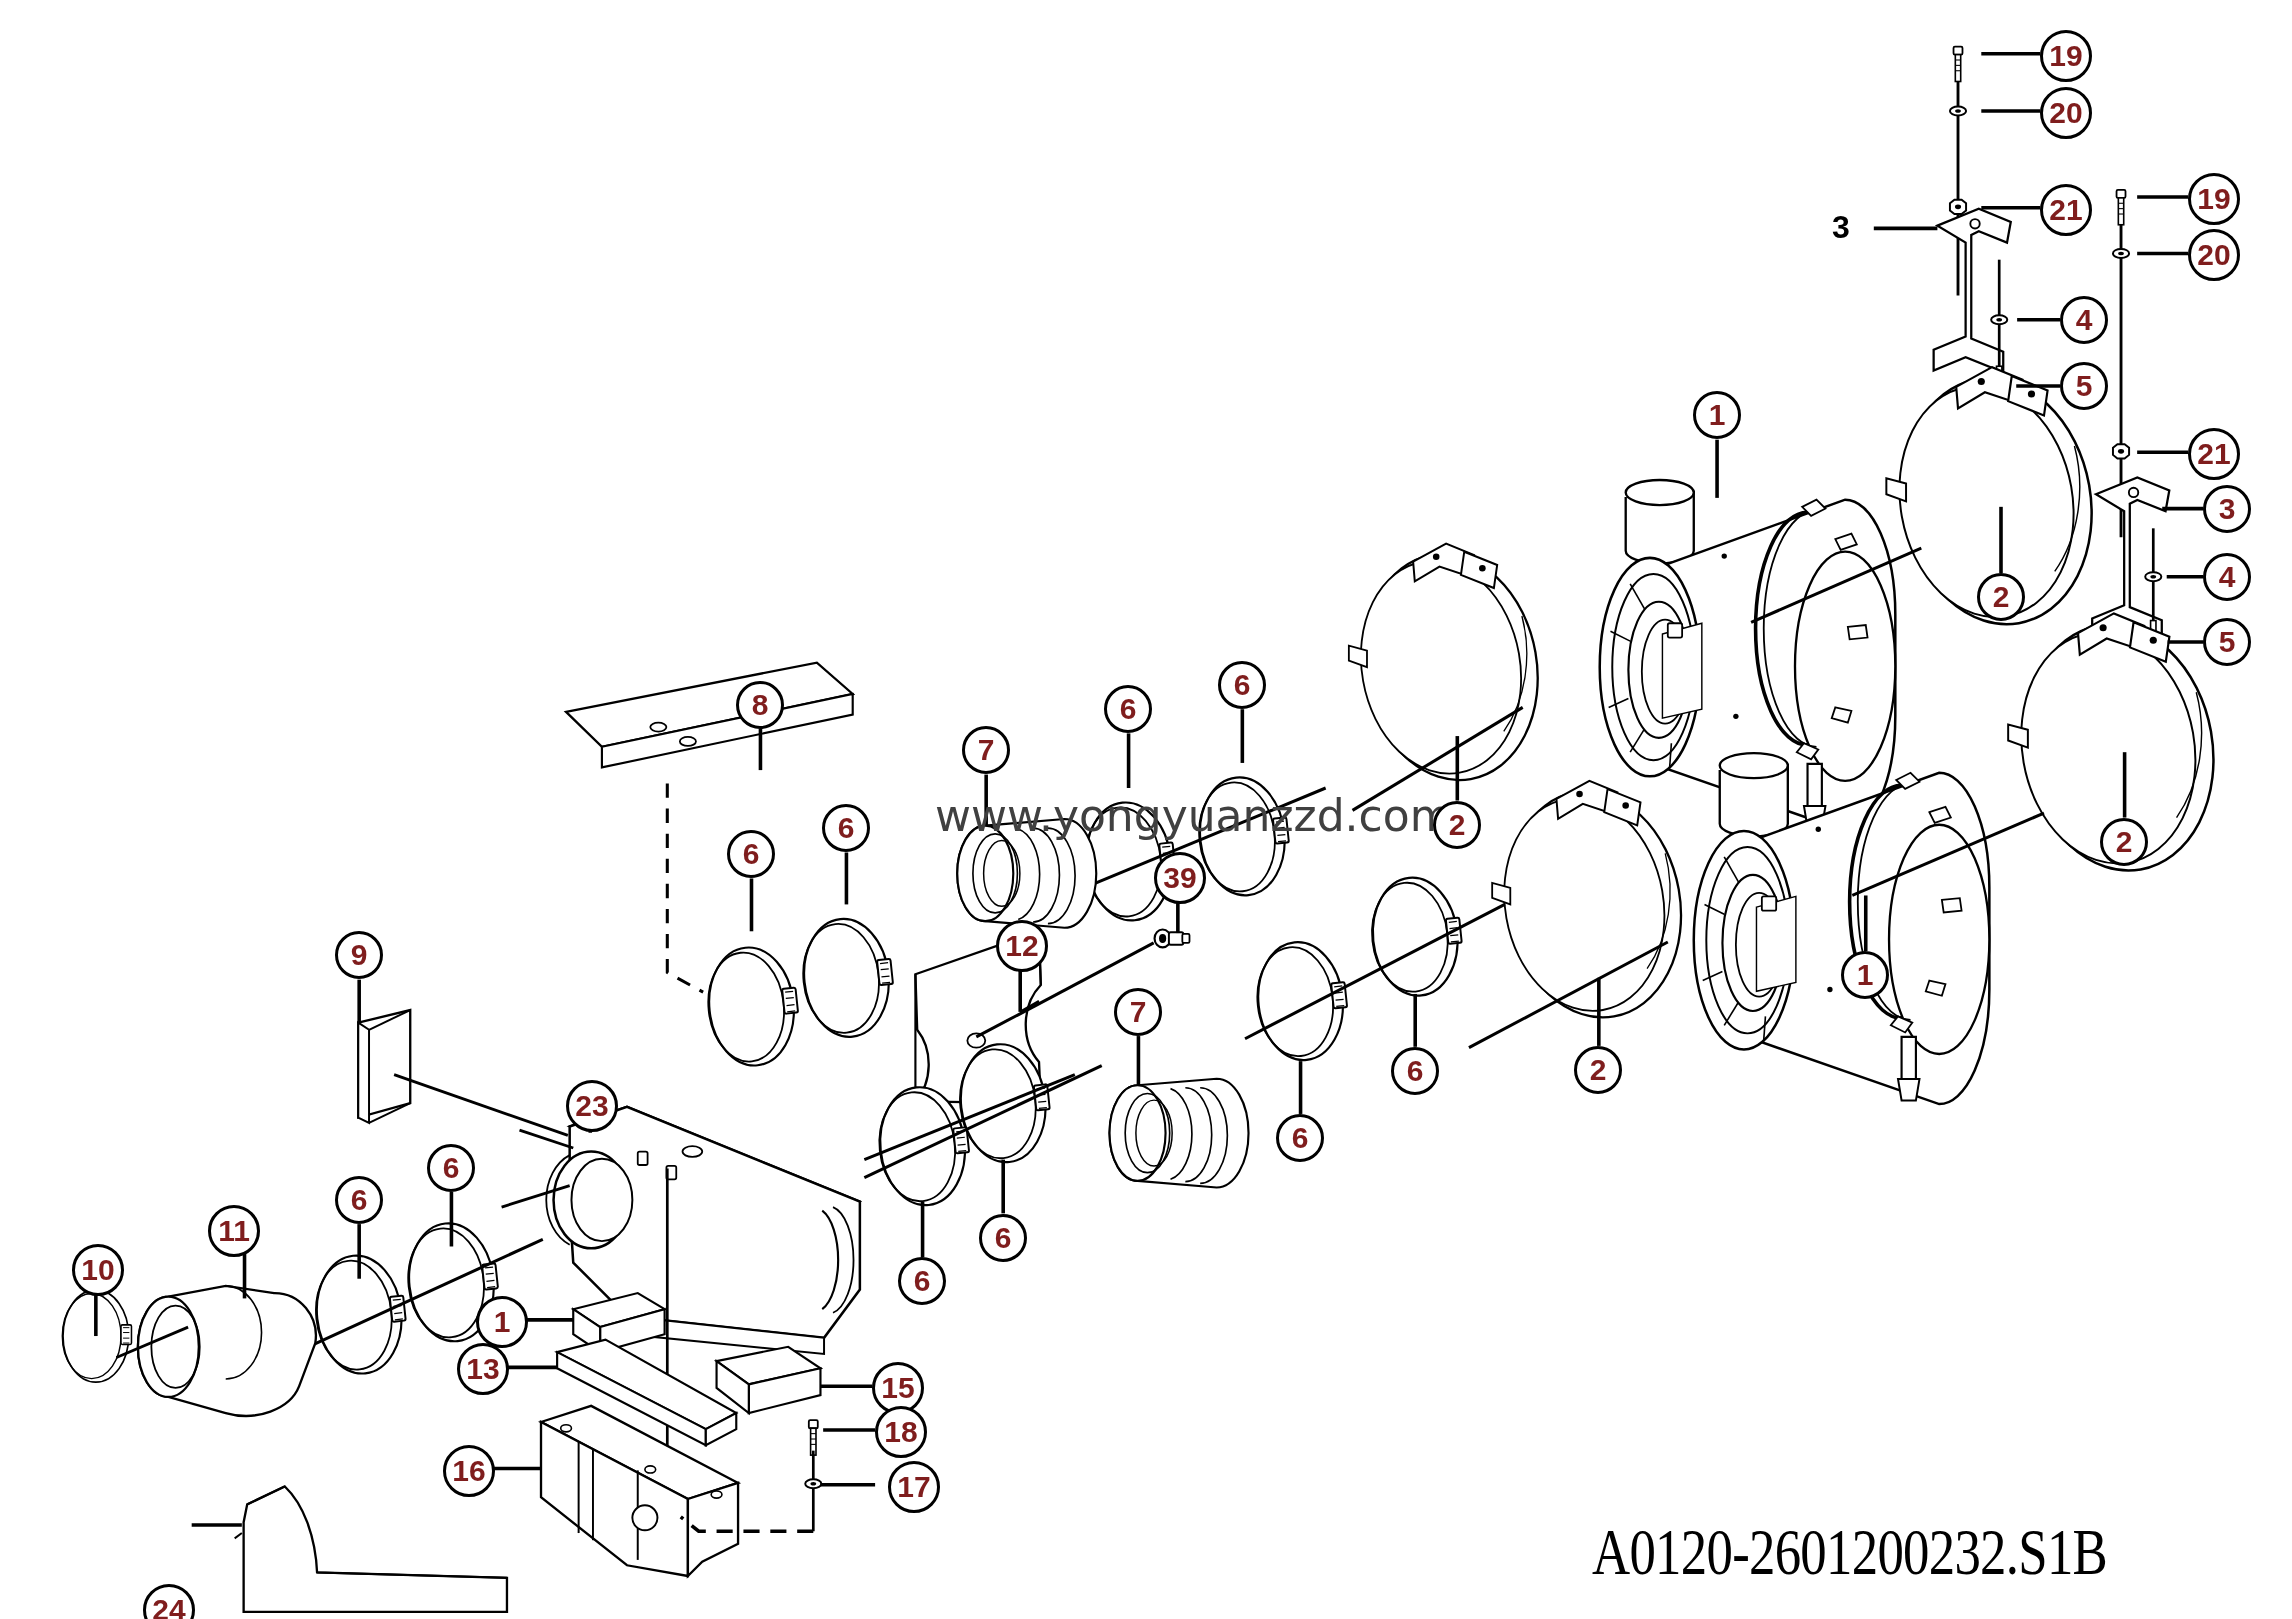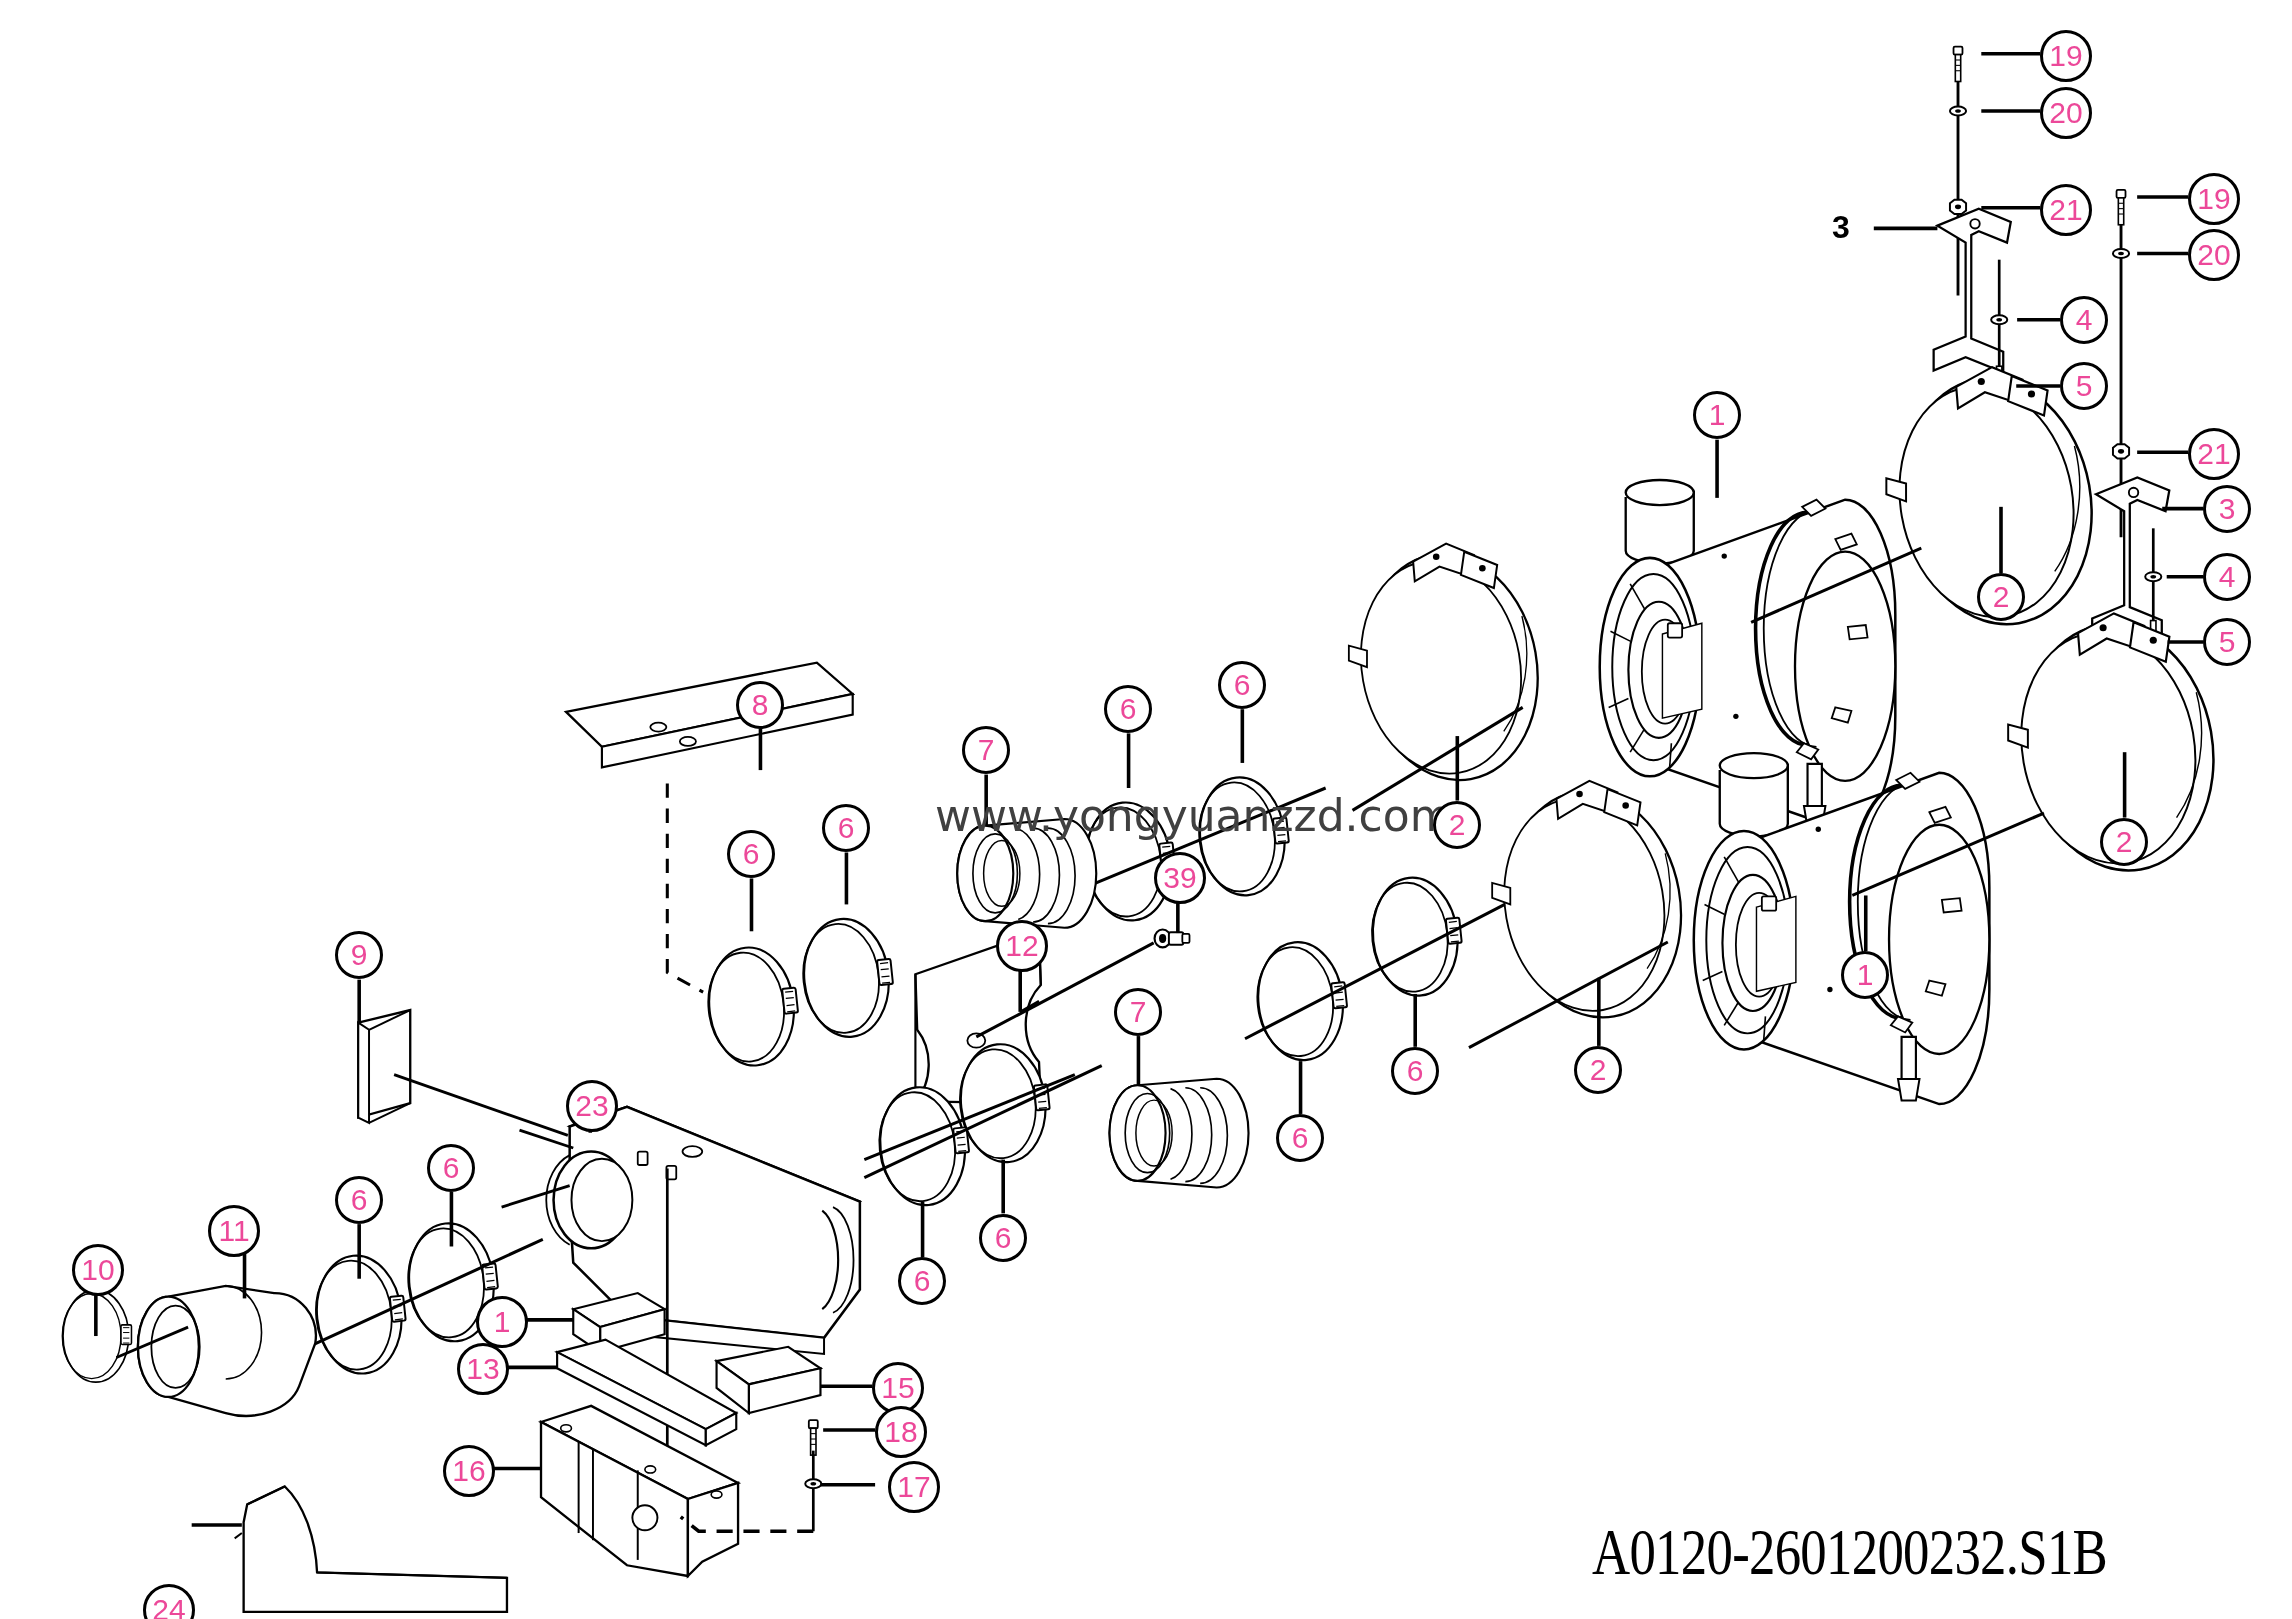--- a/index.html
+++ b/index.html
@@ -12,22 +12,22 @@
   #artboard{position:absolute;left:0;top:0;width:2293px;height:1619px;}
   svg.layer{position:absolute;left:0;top:0;width:2293px;height:1619px;overflow:visible;}
 
   
   .balloon{
     position:absolute;
     border:3.6px solid #000;
     border-radius:50%;
     background:#fff;
     display:flex;align-items:center;justify-content:center;
-    font-weight:normal;
-    color:#ec4899;
+    font-weight:bold;
+    color:#7f1d1d;
     box-sizing:border-box;
     line-height:1;
     z-index:40;
     text-align:center;
   }
   .balloon.b2d{width:52px;height:52px;font-size:30px;}
   .balloon.b1d{width:48px;height:48px;font-size:30px;}
 
   .plainnum{
     position:absolute;

